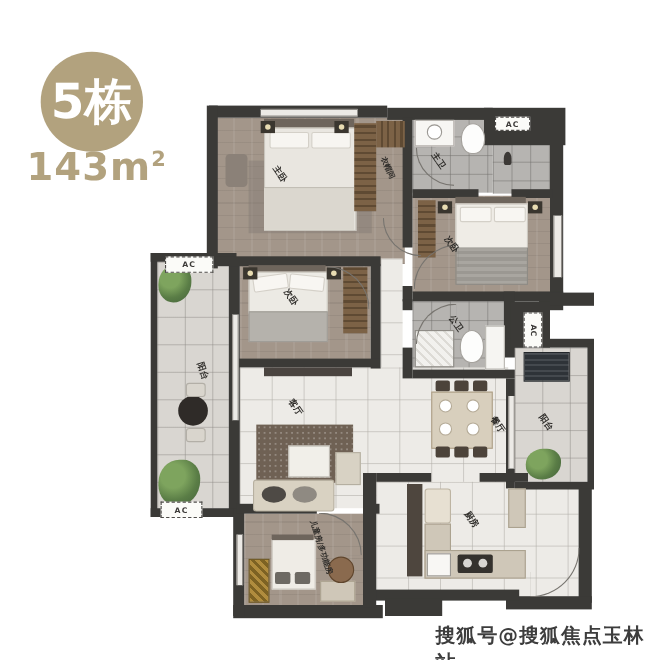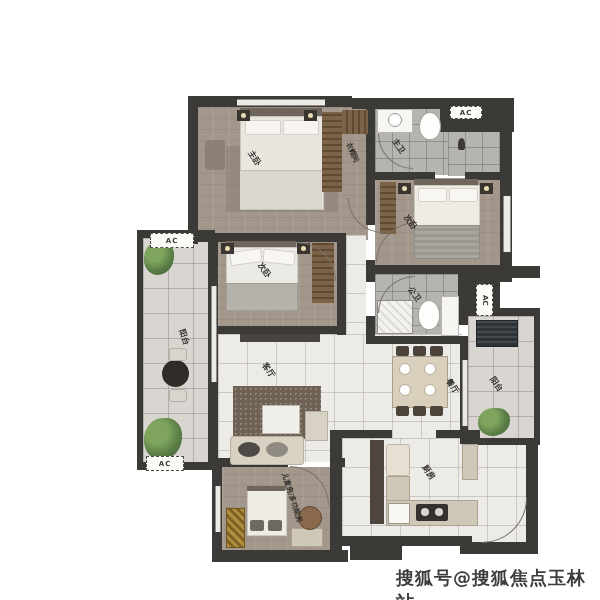--- a/index.html
+++ b/index.html
@@ -41,20 +41,26 @@
   .area-text{position:absolute;left:24px;top:133px;color:#b2a27e;font-size:35px;font-weight:bold;letter-spacing:1px;}
   .area-text sup{font-size:19px;}
   .watermark{position:absolute;left:396px;top:566px;color:#3d3d3d;font-size:18px;font-weight:bold;
          letter-spacing:1px;z-index:40;}
 </style>
 </head>
 <body>
 
 <div class="canvas">
 
+  <div class="badge-circle">
+    <span style="font-size:44px;">5栋</span>
+  </div>
+  <div class="area-text">
+    <span>143m</span><sup>2</sup>
+  </div>
 
   <div class="wood" style="left:196px;top:107px;width:172px;height:133px;"></div>
   <div class="btile" style="left:375px;top:107px;width:73px;height:68px;"></div>
   <div class="btile" style="left:448px;top:130px;width:52px;height:46px;"></div>
   <div class="wood" style="left:375px;top:178px;width:127px;height:88px;"></div>
   <div class="wood" style="left:218px;top:241px;width:119px;height:90px;"></div>
   <div class="tile" style="left:346px;top:235px;width:20px;height:100px;"></div>
   <div class="btile" style="left:375px;top:274px;width:83px;height:63px;"></div>
   <div class="tile" style="left:218px;top:334px;width:244px;height:128px;"></div>
   <div class="baltile" style="left:143px;top:238px;width:65px;height:224px;"></div>

